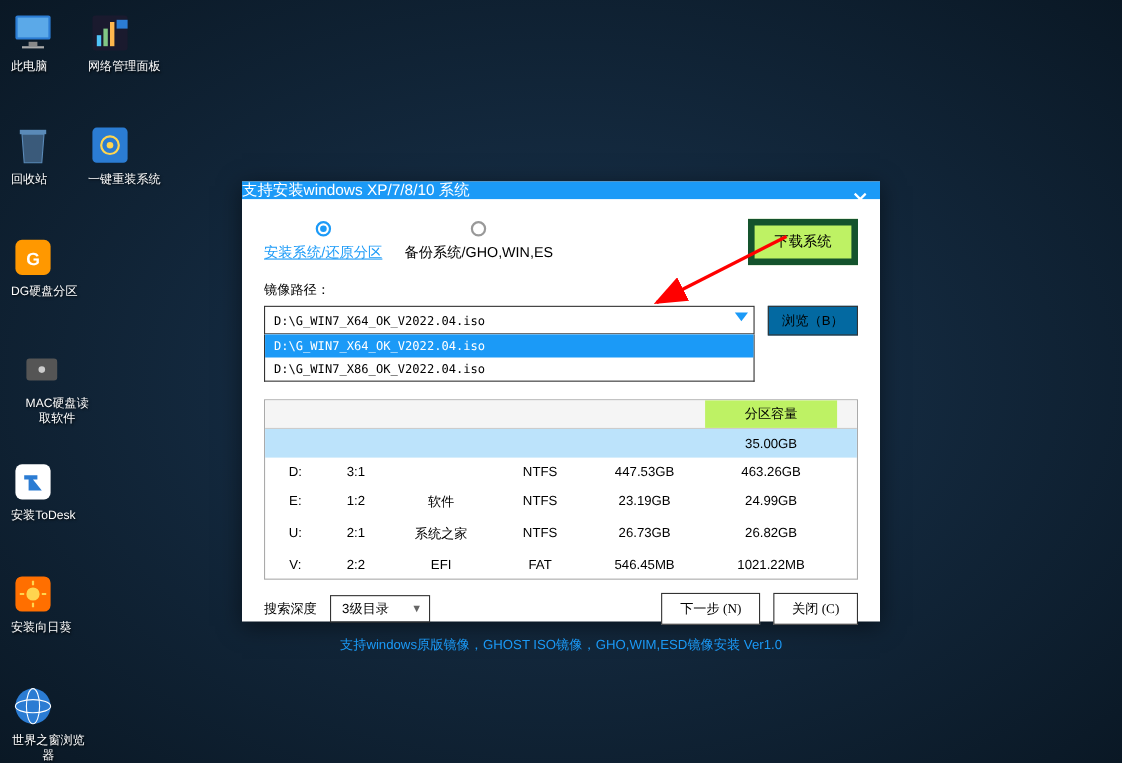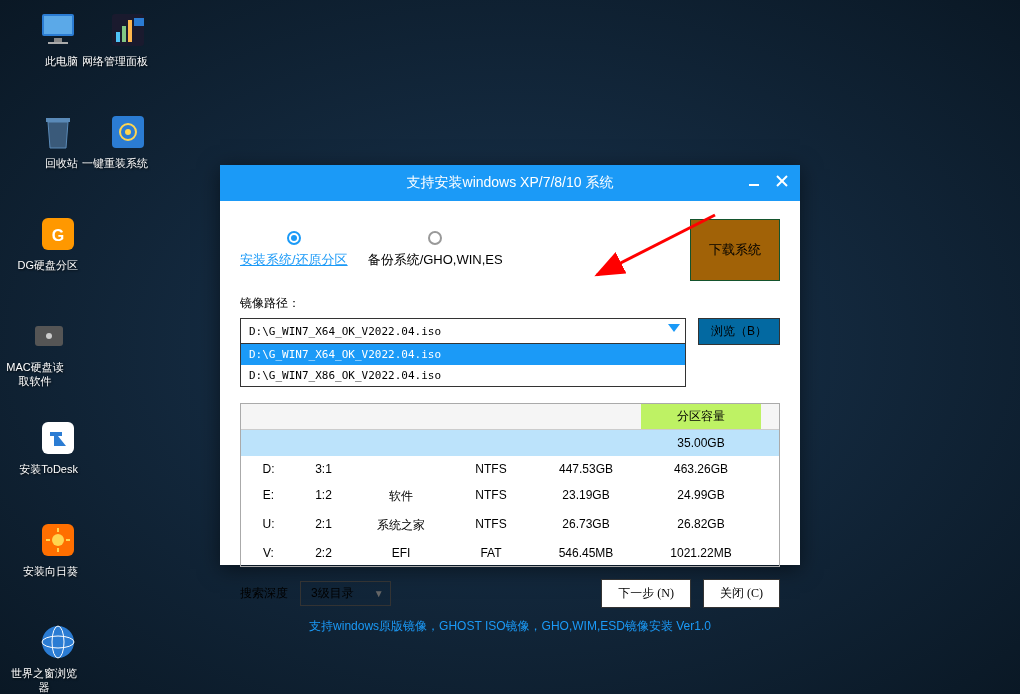--- a/index.html
+++ b/index.html
@@ -8,21 +8,21 @@
       background: radial-gradient(ellipse at center, #1a3550 0%, #0a1825 100%);
       font-family: "Microsoft YaHei", Arial, sans-serif;
       position: relative;
       overflow: hidden;
     }
     .desktop-icon {
       position: absolute;
       width: 68px;
       display: flex;
       flex-direction: column;
-      align-items: flex-end;
+      align-items: flex-start;
       cursor: pointer;
     }
     .desktop-icon .icon-img {
       width: 40px; height: 40px;
       display: flex; align-items: center; justify-content: center;
       margin-bottom: 4px;
     }
     .desktop-icon .icon-label {
       color: #fff;
       font-size: 11px;
@@ -31,25 +31,24 @@
       line-height: 14px;
     }
     .window {
       position: absolute;
       left: 220px; top: 165px;
       width: 580px; height: 400px;
       background: #fff;
       box-shadow: 0 4px 20px rgba(0,0,0,0.5);
     }
     .titlebar {
-      height: 36px;
+      height: 16px;
       background: #1b9af7;
       display: flex;
       align-items: center;
-      justify-content: center;
       position: relative;
     }
     .titlebar-text { color: #fff; font-size: 14px; }
     .titlebar-controls {
       position: absolute; right: 8px; top: 0;
       display: flex; gap: 8px; height: 32px; align-items: center;
     }
     .titlebar-btn {
       width: 20px; height: 20px;
       color: #fff; cursor: pointer;
@@ -71,22 +70,22 @@
     }
     .radio-circle.checked { border-color: #1b9af7; }
     .radio-circle.checked::after {
       content: ''; position: absolute;
       width: 6px; height: 6px; border-radius: 50%;
       background: #1b9af7; top: 2px; left: 2px;
     }
     .radio-label.active { color: #1b9af7; text-decoration: underline; }
     .download-btn {
       margin-left: auto;
-      border: 1px solid #14532d; padding: 21px 18px;
-      font-size: 13px; cursor: pointer; background: #a16207;
+      border: 6px solid #14532d; padding: 6px 18px;
+      font-size: 13px; cursor: pointer; background: #bef264;
     }
     .path-label { font-size: 12px; margin-bottom: 6px; }
     .path-row { display: flex; gap: 12px; margin-bottom: 0; position: relative; }
     .combo {
       flex: 1; position: relative;
     }
     .combo-input {
       width: 100%; height: 26px;
       border: 1px solid #333;
       padding: 0 8px; font-size: 11px; font-family: monospace;
@@ -202,21 +201,21 @@
 </div>
 <div class="desktop-icon" style="left:10px;top:214px">
   <div class="icon-img">
     <svg width="40" height="40" viewBox="0 0 40 40">
         <rect x="4" y="4" width="32" height="32" rx="6" fill="#ff9800"></rect>
         <text x="20" y="27" text-anchor="middle" fill="#fff" font-size="16" font-weight="bold">G</text>
       </svg>
   </div>
   <div class="icon-label">DG硬盘分区</div>
 </div>
-<div class="desktop-icon" style="left:1px;top:316px">
+<div class="desktop-icon" style="left:18px;top:316px">
   <div class="icon-img">
     <svg width="40" height="40" viewBox="0 0 40 40">
         <rect x="6" y="10" width="28" height="20" rx="3" fill="#555"></rect>
         <circle cx="20" cy="20" r="3" fill="#ccc"></circle>
       </svg>
   </div>
   <div class="icon-label">MAC硬盘读取软件</div>
 </div>
 <div class="desktop-icon" style="left:10px;top:418px">
   <div class="icon-img">

